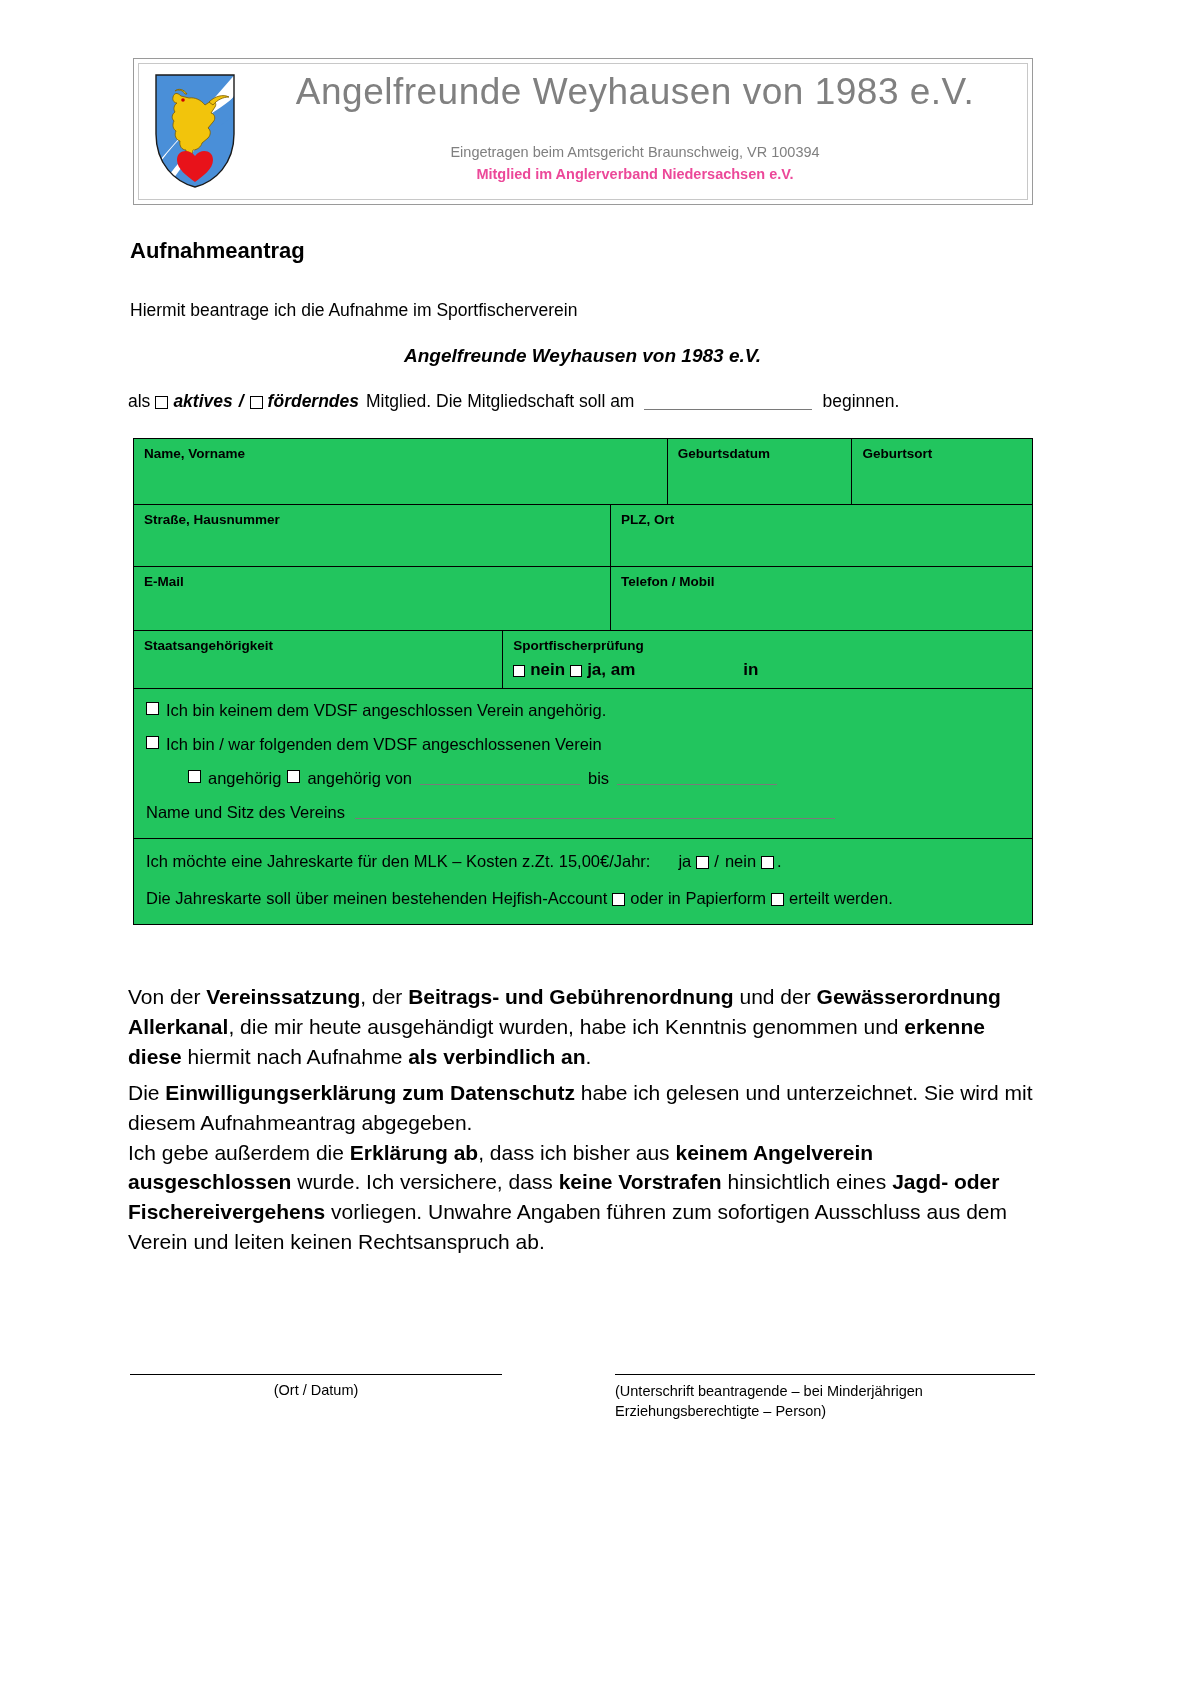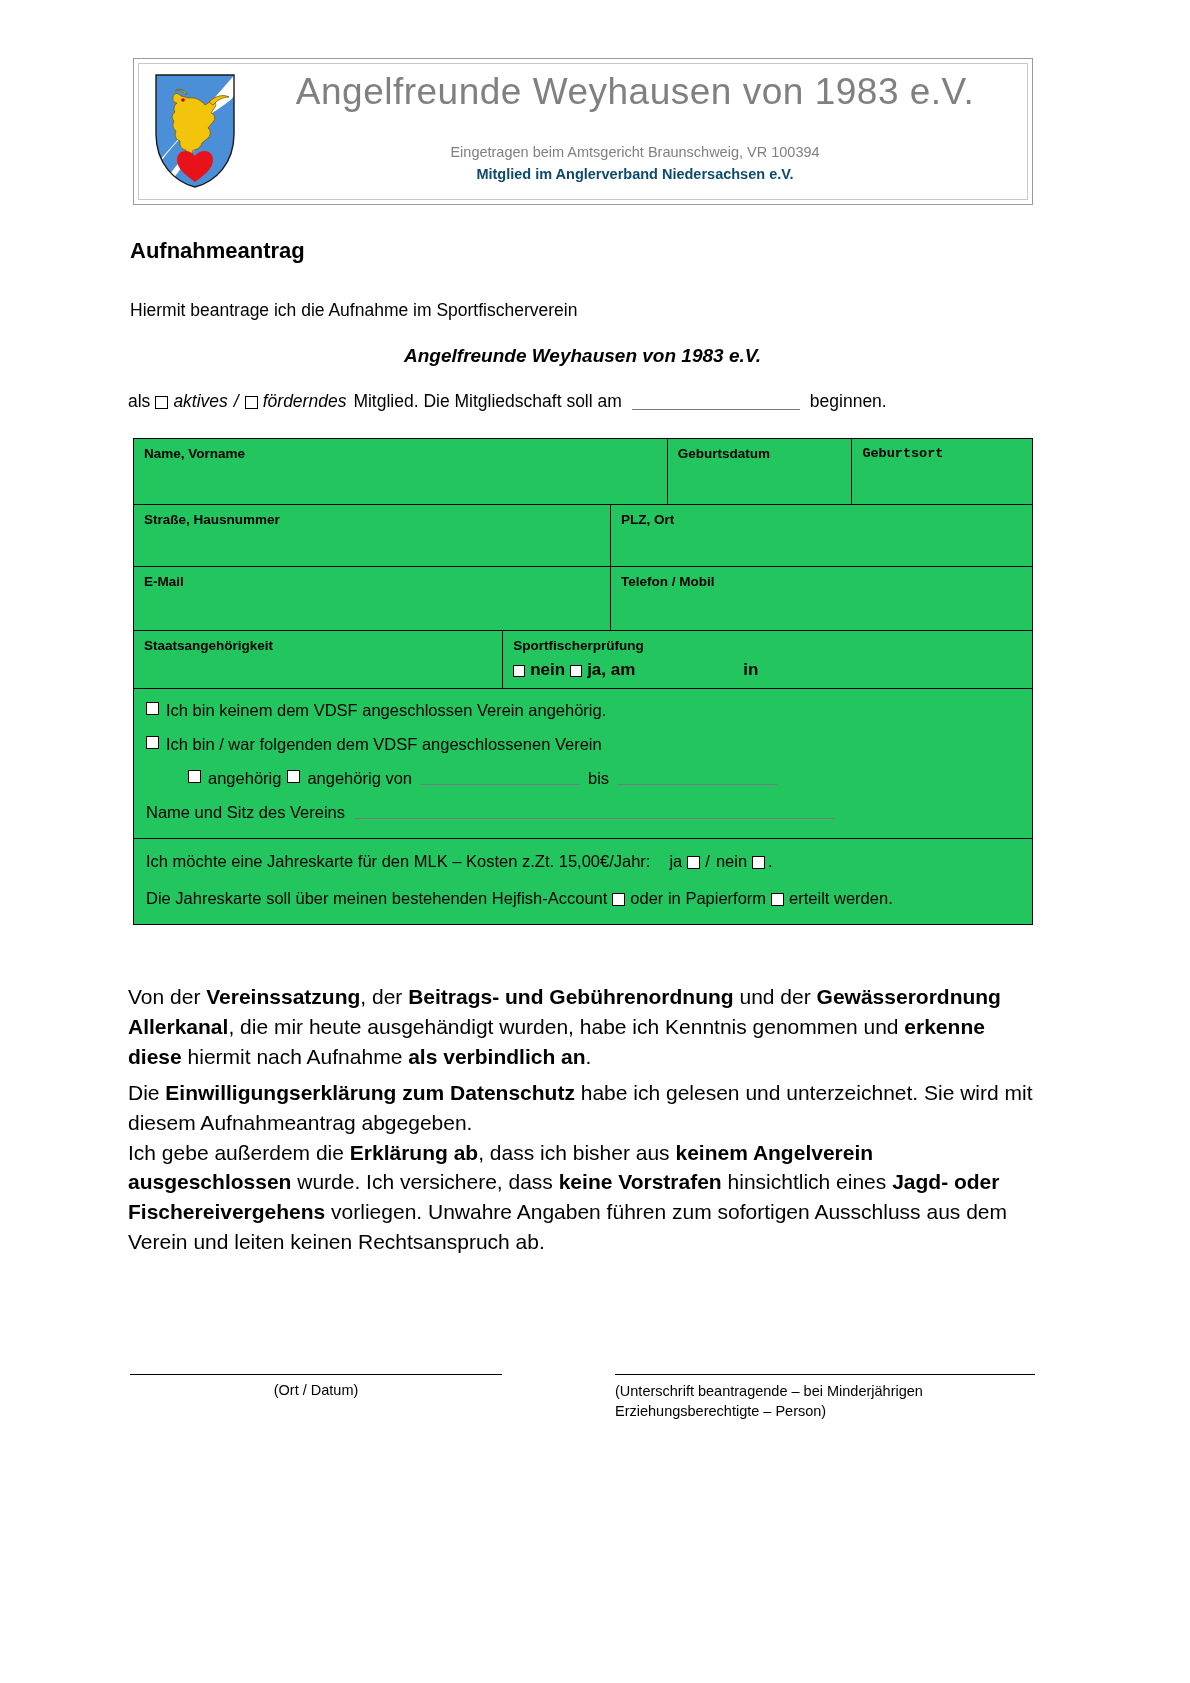--- a/index.html
+++ b/index.html
@@ -56,21 +56,21 @@
     text-align:center;
     font-size:14.5px;
     color:#808080;
   }
   .org-sub2{
     position:absolute;
     left:106px;top:102px;
     width:780px;
     text-align:center;
     font-size:14.5px;
-    color:#0c4a6e;
+    color:#ec4899;
     font-weight:bold;
   }
 
   
   .doc-title{
     position:absolute;
     left:130px;top:238px;
     font-size:22px;font-weight:bold;
   }
   .intro-line{
@@ -86,21 +86,21 @@
     font-size:19px;
     font-weight:bold;font-style:italic;
   }
   .als-line{
     position:absolute;
     left:128px;top:391px;
     font-size:17.5px;
     white-space:nowrap;
     display:flex;align-items:center;
   }
-  .als-line .bi{font-weight:normal;font-style:italic;}
+  .als-line .bi{font-weight:bold;font-style:italic;}
   .blank-line{
     display:inline-block;
     border-bottom:1px solid #7a7a7a;
     height:15px;
     vertical-align:baseline;
   }
 
   
   .cb{
     display:inline-block;
@@ -140,21 +140,21 @@
     font-size:13.5px;
     font-weight:bold;
     line-height:1.15;
   }
   .r1{height:66px;}
   .r2{height:62px;}
   .r3{height:64px;}
   .r4{height:58px;}
   .c-name{width:535px;}
   .c-gebdat{width:185px;}
-  .c-gebort{width:180px;font-family:Liberation Mono, monospace;}
+  .c-gebort{width:180px;}
   .c-street{width:478px;}
   .c-plz{width:422px;}
   .c-email{width:478px;}
   .c-tel{width:422px;}
   .c-staat{width:370px;}
   .c-pruef{width:530px;}
   .pruef-line{
     margin-top:6px;
     font-size:17px;
     font-weight:bold;
@@ -371,21 +371,21 @@
       </div>
       <div class="vdsf-line">
         <span>Name und Sitz des Vereins</span>
         <span class="blank-line" style="width:480px;margin-left:10px;"></span>
       </div>
     </div>
 
     <div class="mlk-block">
       <div class="mlk-line">
         <span>Ich möchte eine Jahreskarte für den MLK – Kosten z.Zt. 15,00€/Jahr:</span>
-        <span style="margin-left:19px;">ja</span>
+        <span style="margin-left:28px;">ja</span>
         <span class="cb"></span>
         <span>/</span>
         <span style="margin-left:6px;">nein</span>
         <span class="cb"></span>
         <span style="margin-left:-2px;">.</span>
       </div>
       <div class="mlk-line">
         <span>Die Jahreskarte soll über meinen bestehenden Hejfish-Account</span>
         <span class="cb"></span>
         <span>oder in Papierform</span>

